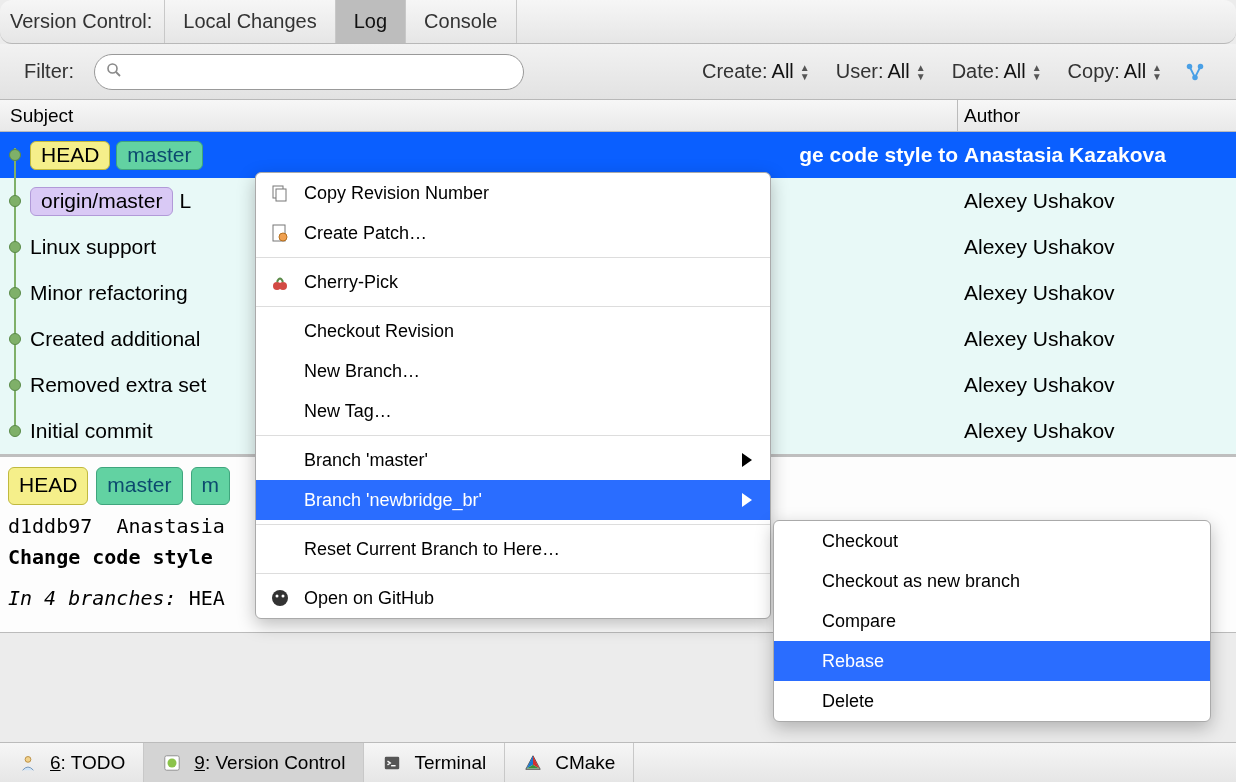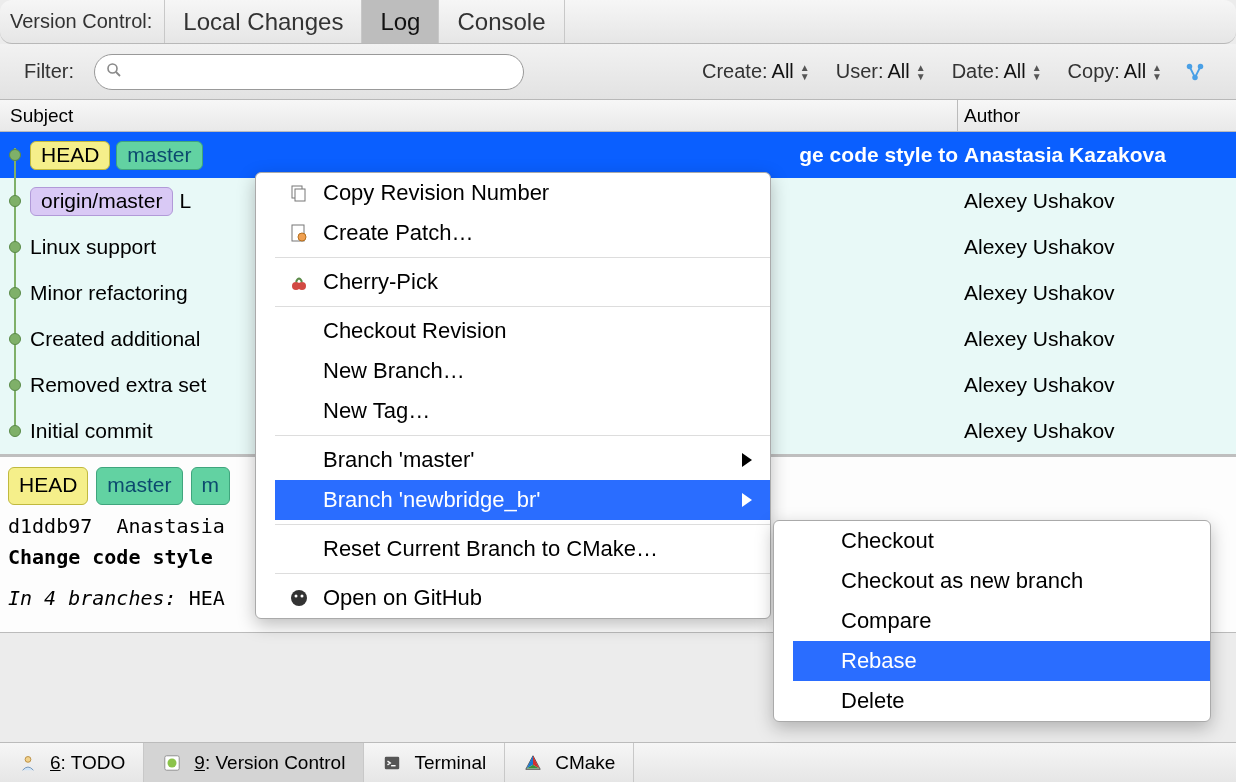--- a/index.html
+++ b/index.html
@@ -33,21 +33,21 @@
     align-items: center;
   }
   .tab {
     padding: 0 18px;
     height: 100%;
     display: flex;
     align-items: center;
     border-right: 1px solid #c8c8c8;
     cursor: default;
     color: #333;
-    font-size: 24px;
+    font-size: 20px;
   }
   .tab.active {
     background: #bdbdbd;
     color: #111;
   }
 
   
   .filter-row {
     display: flex;
     align-items: center;
@@ -198,23 +198,22 @@
   .bottom-tab .icon-box { width:20px; height:20px; display:flex; align-items:center; justify-content:center; font-size:16px;}
   .underline-key { text-decoration: underline; }
 
   
   .ctx-menu {
     position:absolute;
     background:#fff;
     border:1px solid #aaa;
     border-radius:6px;
     box-shadow: 0 6px 18px rgba(0,0,0,0.25);
-    font-size:22px;
+    font-size:18px;
     overflow:hidden;
-    padding-left:19px;
   }
   .ctx-main { left:255px; top:172px; width:516px; }
   .ctx-sub  { left:773px; top:520px; width:438px; }
   .ctx-item {
     display:flex; align-items:center;
     height:40px;
     padding: 0 18px 0 12px;
     gap:12px;
     cursor:default;
     white-space:nowrap;
@@ -470,21 +469,21 @@
   <div class="ctx-item indent">
     <span>Branch 'master'</span>
     <span class="arrow-right"></span>
   </div>
   <div class="ctx-item indent highlight">
     <span>Branch 'newbridge_br'</span>
     <span class="arrow-right"></span>
   </div>
   <div class="ctx-sep"></div>
   <div class="ctx-item indent">
-    <span>Reset Current Branch to CMake…</span>
+    <span>Reset Current Branch to Here…</span>
   </div>
   <div class="ctx-sep"></div>
   <div class="ctx-item">
     <span class="ctx-icon">
       <svg viewBox="0 0 20 20" width="20" height="20">
           <circle cx="10" cy="10" r="8" fill="#333"></circle>
           <circle cx="7" cy="8" r="1.5" fill="#fff"></circle>
           <circle cx="13" cy="8" r="1.5" fill="#fff"></circle>
         </svg>
     </span>

